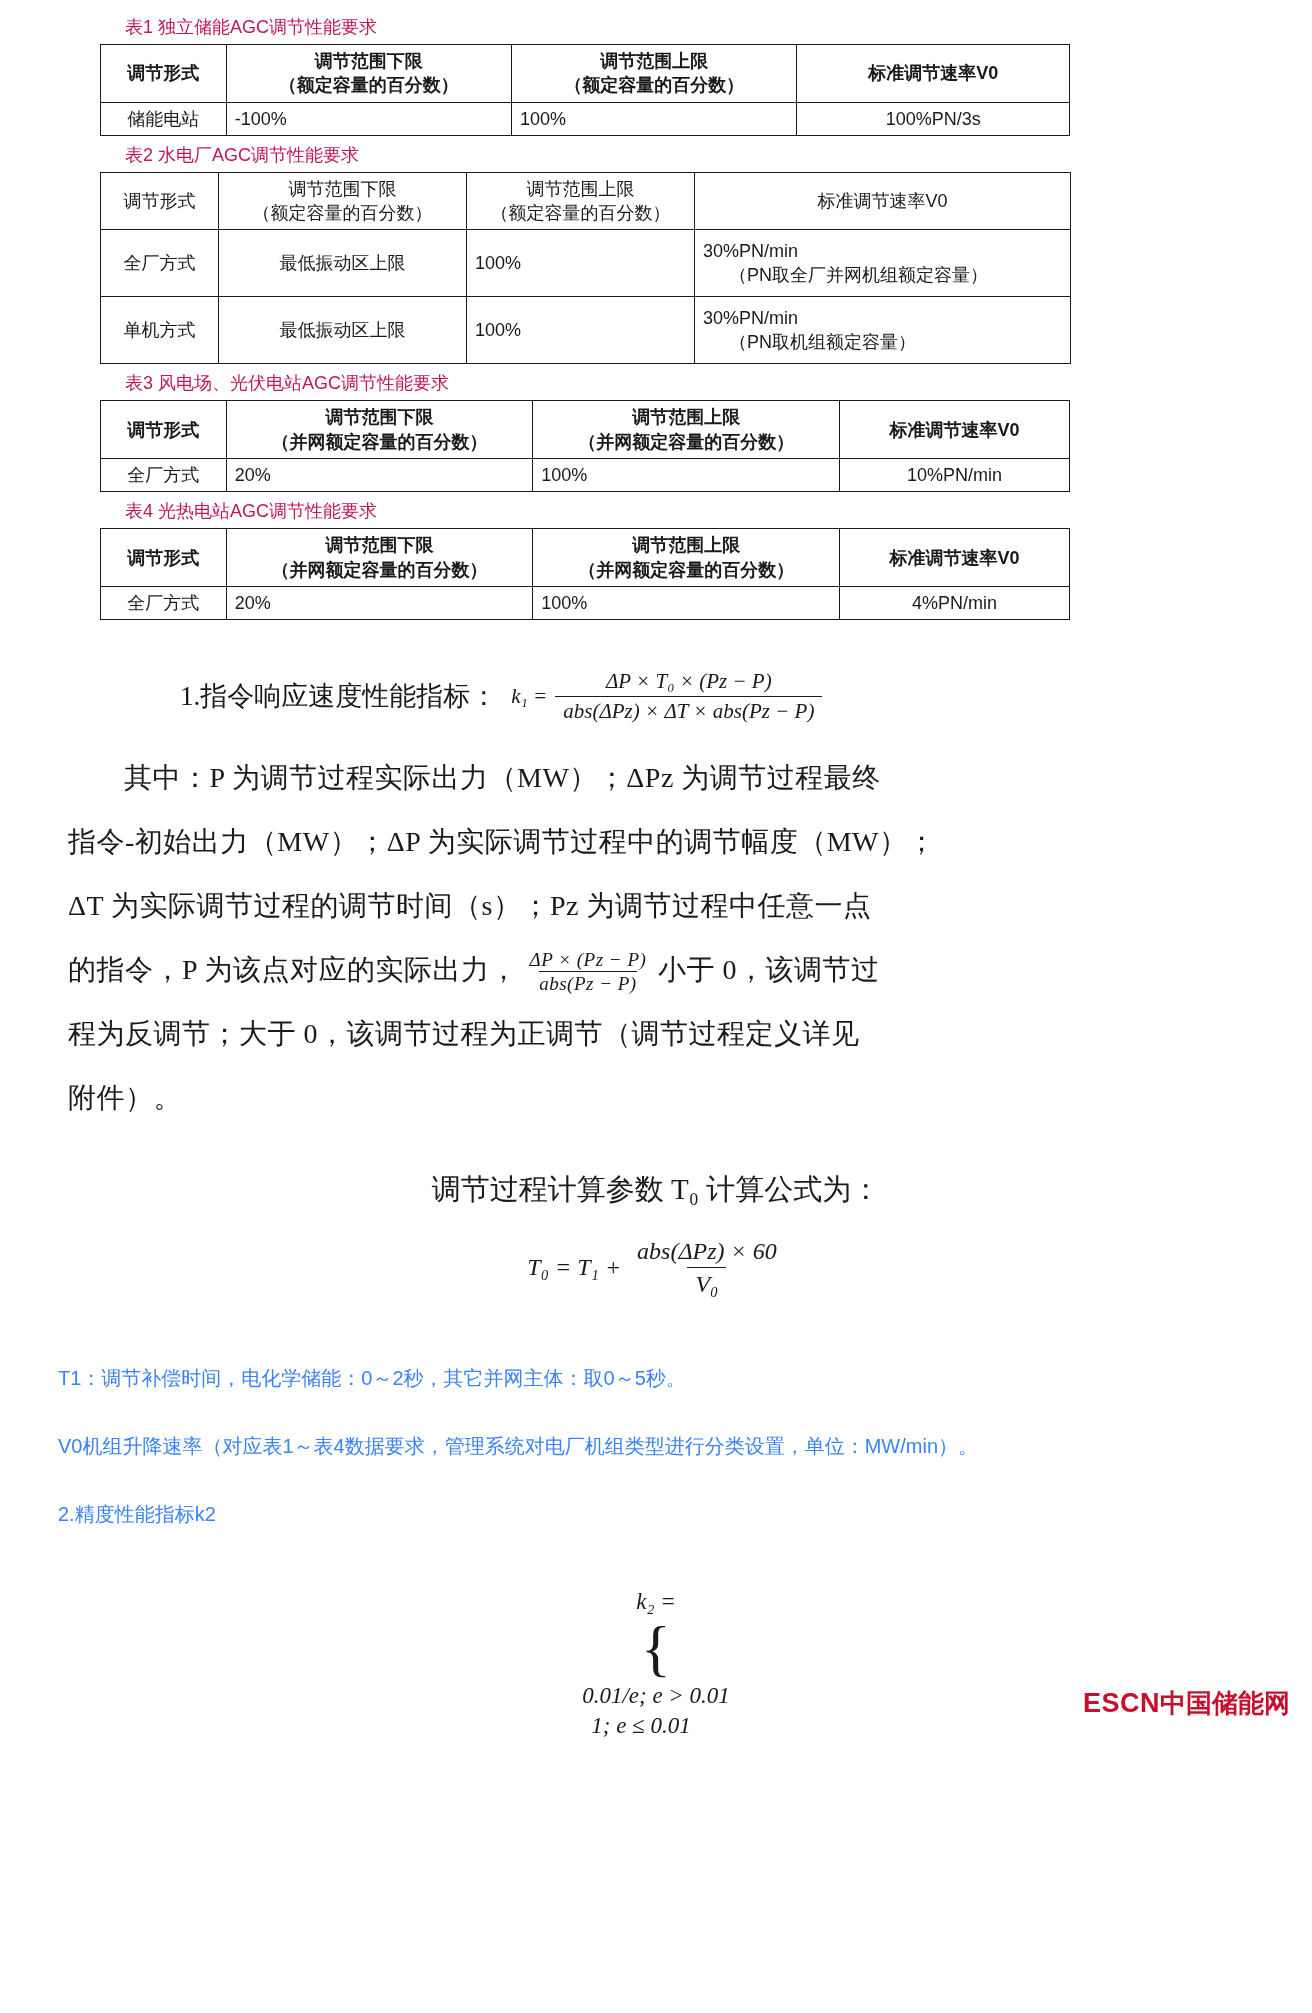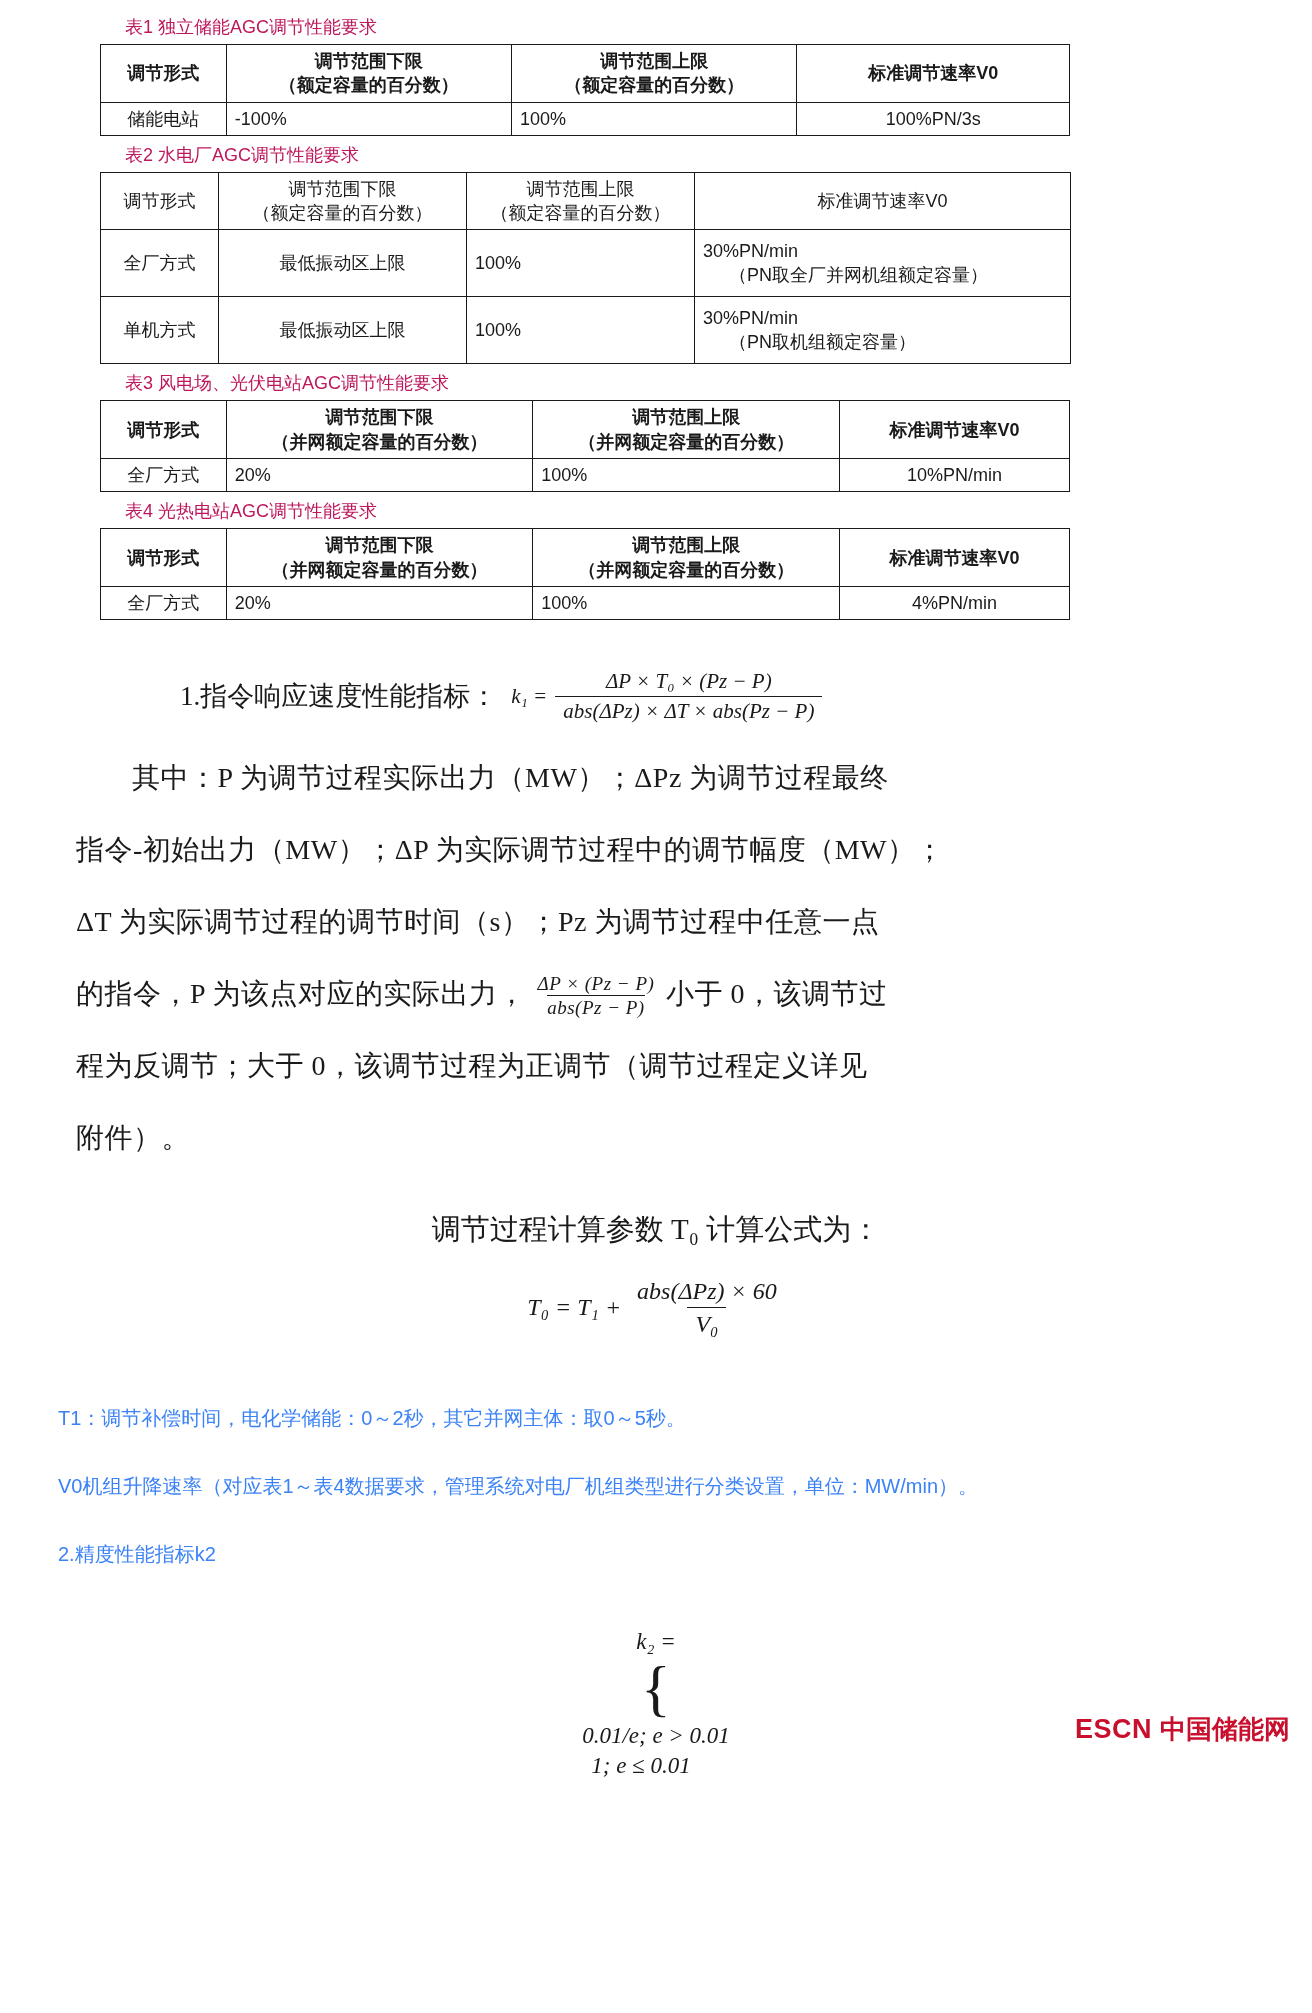--- a/index.html
+++ b/index.html
@@ -107,21 +107,21 @@
 
   .prose {
     font-family: "Liberation Serif", serif;
     font-size: 28px;
     line-height: 2.0;
     margin-top: 26px;
     padding: 0 60px 0 60px;
     text-align: justify;
     letter-spacing: 0.5px;
   }
-  .prose p { margin: 16px; }
+  .prose p { margin: 8px; }
   .prose .ind { text-indent: 56px; }
   .inline-frac {
     display: inline-flex;
     flex-direction: column;
     align-items: center;
     font-size: 19px;
     vertical-align: middle;
     font-style: italic;
     line-height: 1.2;
     margin: 0 4px;
@@ -172,24 +172,23 @@
     font-family: "Liberation Serif", serif;
   }
   .cases { display: inline-flex; flex-direction: column; gap: 4px; }
   .cases .case-row { white-space: nowrap; }
   .cases .case-row.second { text-align: center; padding-right: 30px; }
 
   
   .watermark {
     position: absolute;
     right: 22px;
-    bottom: 32px;
+    bottom: 18px;
     display: flex;
     align-items: center;
-    gap: 8px;
     font-weight: bold;
   }
   .wm-escn {
     color: #c8102e;
     font-size: 27px;
     letter-spacing: 0.5px;
     font-family: "Liberation Sans", sans-serif;
   }
   .wm-cn {
     color: #c8102e;

